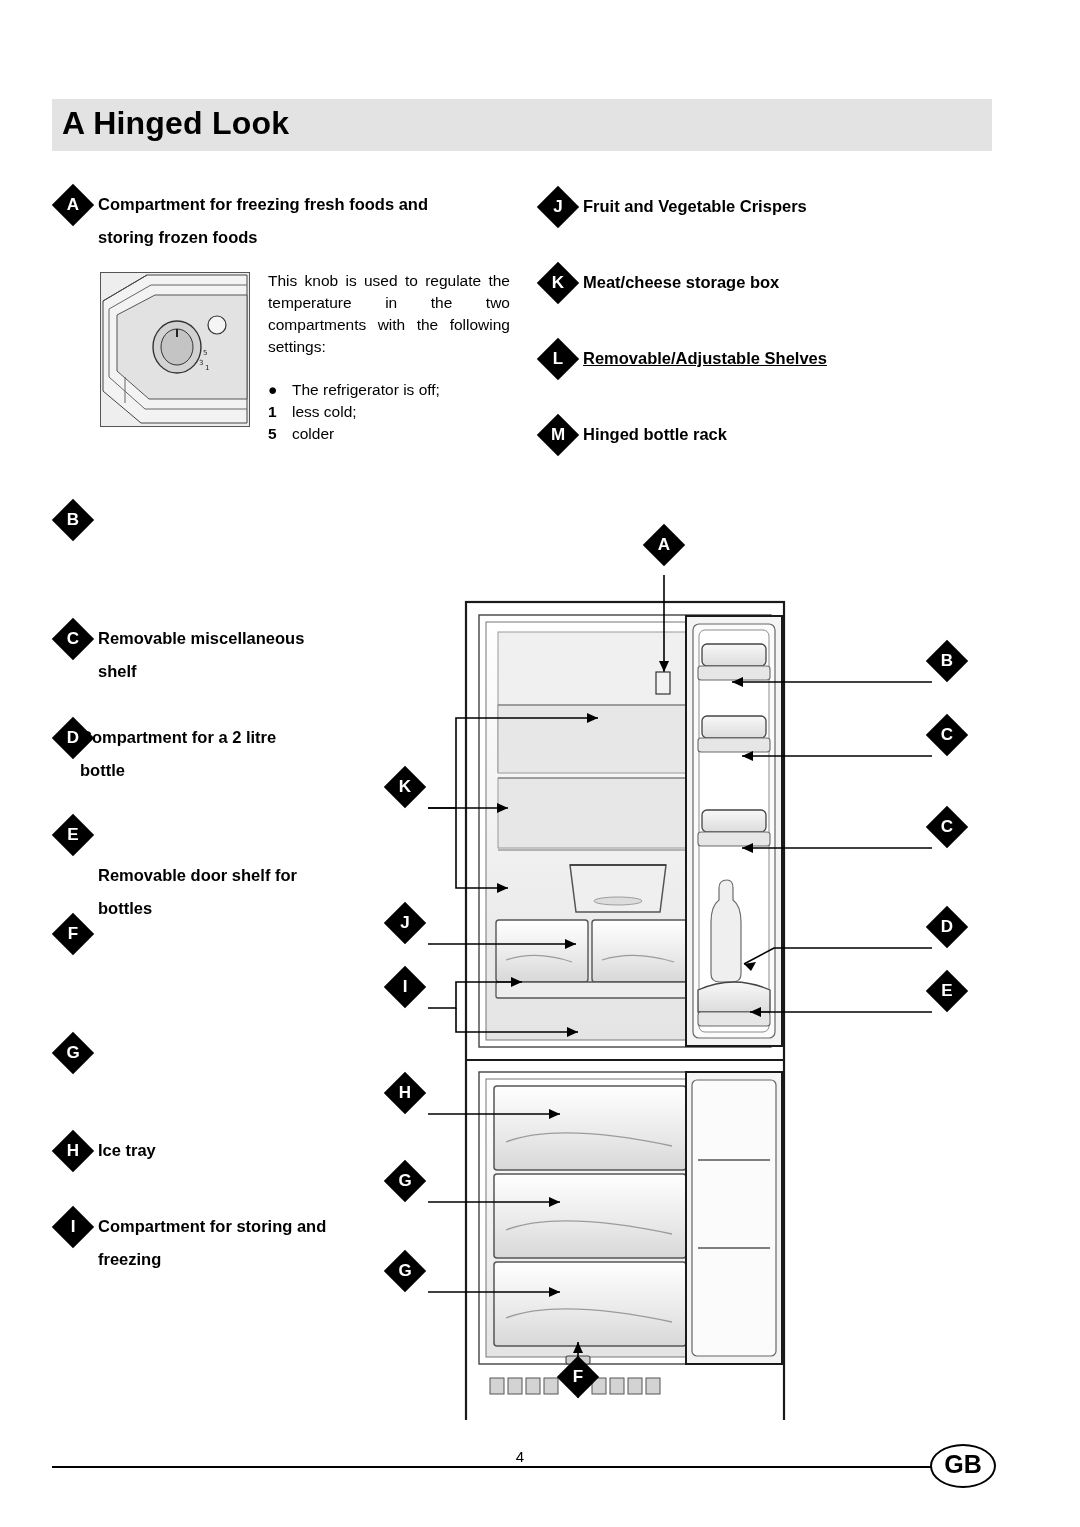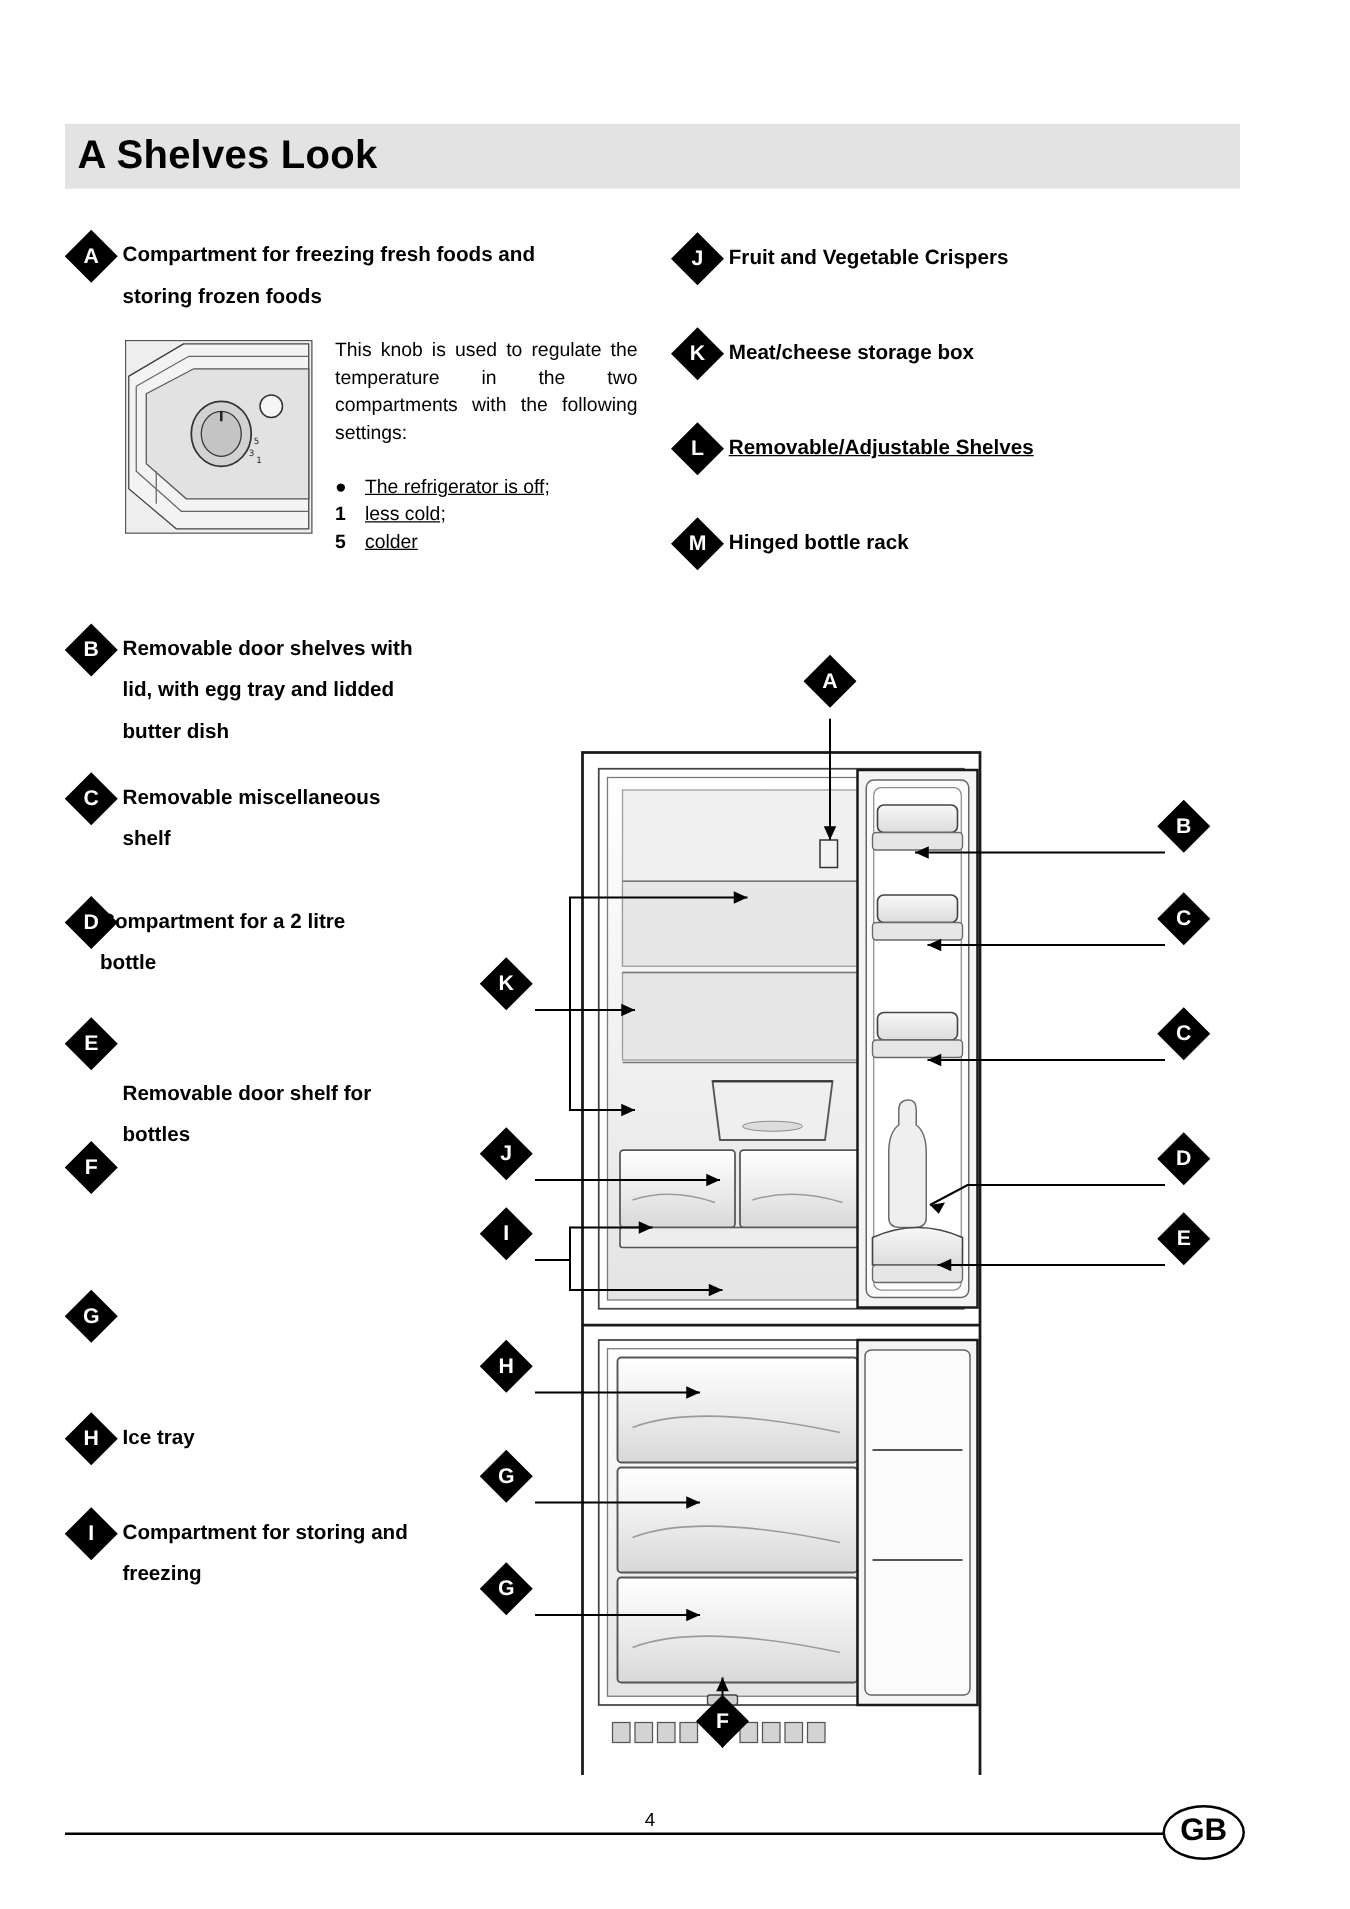--- a/index.html
+++ b/index.html
@@ -102,21 +102,20 @@
     left: 268px;
     top: 379px;
     width: 250px;
     font-size: 15.5px;
     line-height: 22px;
     color: #000;
   }
   .knob-settings .row {
     display: block;
     height: 22px;
-    text-decoration: underline;
   }
   .knob-settings .key {
     display: inline-block;
     width: 24px;
     font-weight: bold;
   }
   .knob-settings .key.dot {
     font-weight: normal;
   }
 
@@ -160,21 +159,21 @@
     height: 900px;
   }
   svg { display: block; }
 </style>
 </head>
 <body>
 
 <div class="page">
 
   <div class="title-bar">
-    <div class="title-text">A Shelves Look</div>
+    <div class="title-text">A Hinged Look</div>
   </div>
 
   <div class="marker" style="left:58px; top:190px;">
     <div class="diamond"></div>
     <div class="diamond-label">A</div>
   </div>
   <div class="legend-text" style="left:98px; top:188px; width:420px;">Compartment for freezing fresh foods and
 storing frozen foods</div>
 
   <div class="knob-img">
@@ -206,23 +205,20 @@
     </span>
     <span class="row">
       <span class="key">5</span><span>colder</span>
     </span>
   </div>
 
   <div class="marker" style="left:58px; top:505px;">
     <div class="diamond"></div>
     <div class="diamond-label">B</div>
   </div>
-  <div class="legend-text" style="left:98px; top:503px; width:330px;">Removable door shelves with
-lid, with egg tray and lidded
-butter dish</div>
 
   <div class="marker" style="left:58px; top:624px;">
     <div class="diamond"></div>
     <div class="diamond-label">C</div>
   </div>
   <div class="legend-text" style="left:98px; top:622px; width:330px;">Removable miscellaneous
 shelf</div>
 
   <div class="marker" style="left:58px; top:723px;">
     <div class="diamond"></div>

